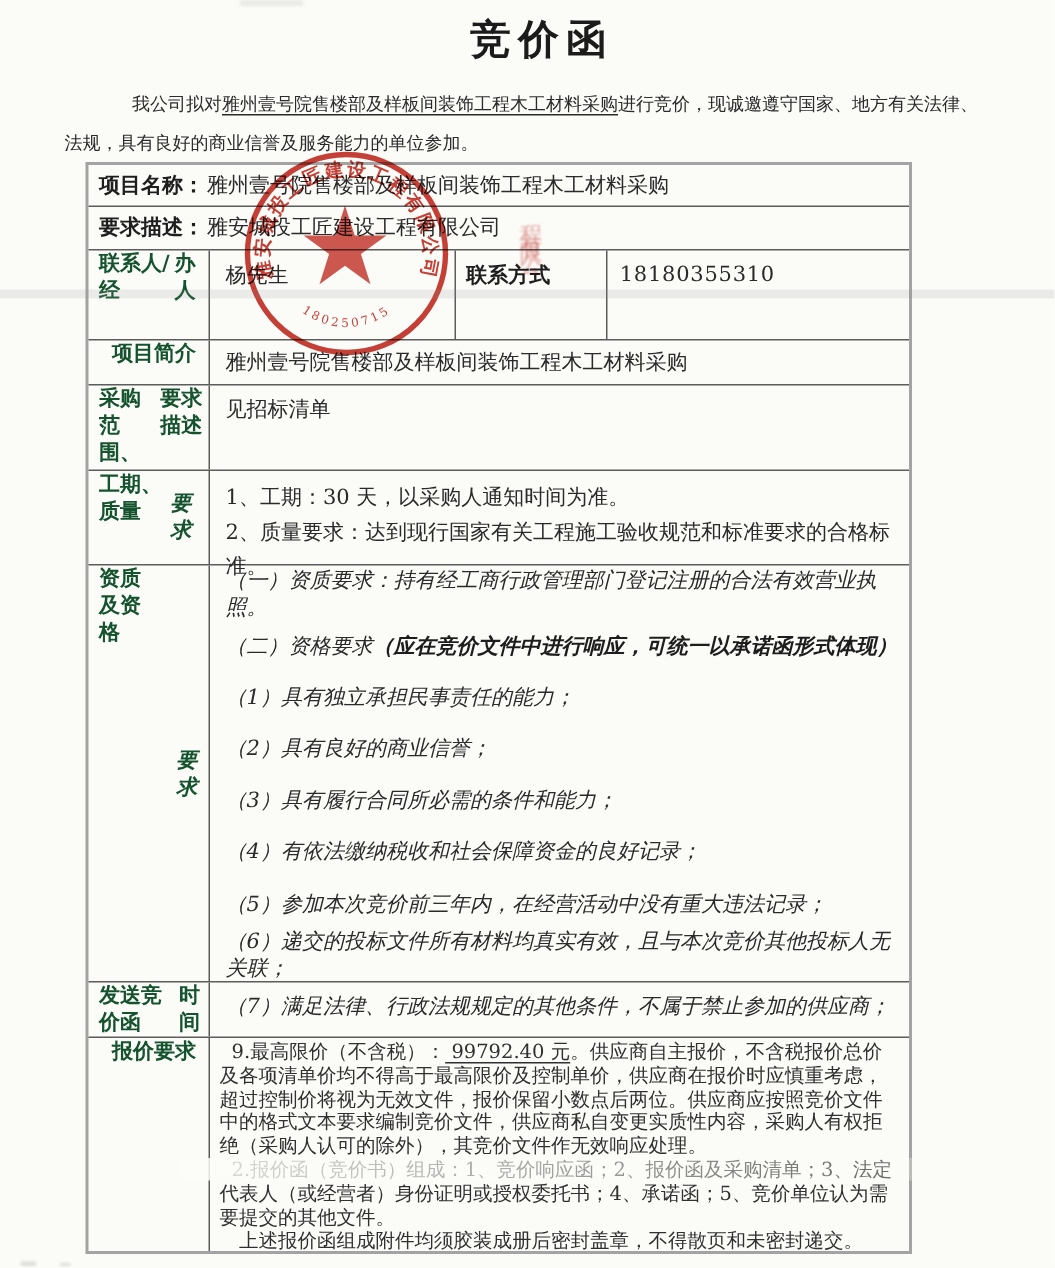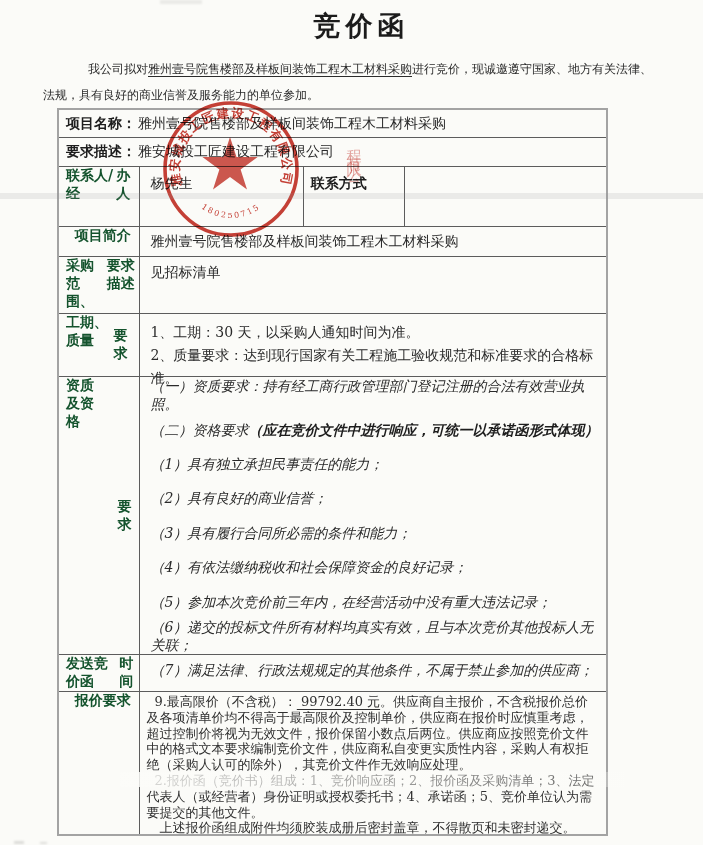--- a/index.html
+++ b/index.html
@@ -19,21 +19,21 @@
   .r{display:flex;border-top:1.6px solid #5c5c5c;}
   .r.first{border-top:none;}
   .h1{height:27px}.h2{height:28px}.h3{height:59px}.h4{height:29px}.h5{height:56px}
   .h6{height:62px}.h7{height:277px}.h8{height:36px}.h9{height:142px}
 
   .lab{flex:0 0 73.4px;border-right:1.6px solid #5c5c5c;display:flex;flex-direction:row;
        justify-content:space-evenly;padding-left:7px;font-weight:700;color:#14532d;font-size:14px;}
   .lab.single{justify-content:center;}
   .lab.centered{justify-content:center;gap:14px;}
   .lab.tight{justify-content:center;gap:3px;}
-  .lab .c{align-self:center;margin-right:7px;}
+  .lab .c{align-self:center;margin-right:7px;font-style:italic;}
 
   .fullcell{flex:1;display:flex;align-items:center;padding:0 7px;font-size:14px;}
   .fullcell b{font-weight:700;color:#1e1e1e;margin-right:2px;}
 
   .cell{flex:1;font-size:14px;}
   .cell.mid{display:flex;align-items:center;padding-left:10px;}
   .cell.top{padding:7px 4px 0 10px;}
   .namecell{flex:0 0 152.4px;border-right:1.6px solid #5c5c5c;padding:8px 0 0 10px;font-size:14px;}
   .lab2{flex:0 0 93.4px;border-right:1.6px solid #5c5c5c;padding:8px 0 0 7px;
         font-weight:700;color:#1e1e1e;font-size:14px;}
@@ -93,20 +93,21 @@
 
     <div class="r h3">
       <div class="lab">
         <span>联系人/经</span>
         <span>办人</span>
       </div>
       <div class="namecell">
         <span>杨先生</span>
       </div>
       <div class="lab2">联系方式</div>
+      <div class="cell phone">18180355310</div>
     </div>
 
     <div class="r h4">
       <div class="lab single">
         <span>项目简介</span>
       </div>
       <div class="cell mid">雅州壹号院售楼部及样板间装饰工程木工材料采购</div>
     </div>
 
     <div class="r h5">

